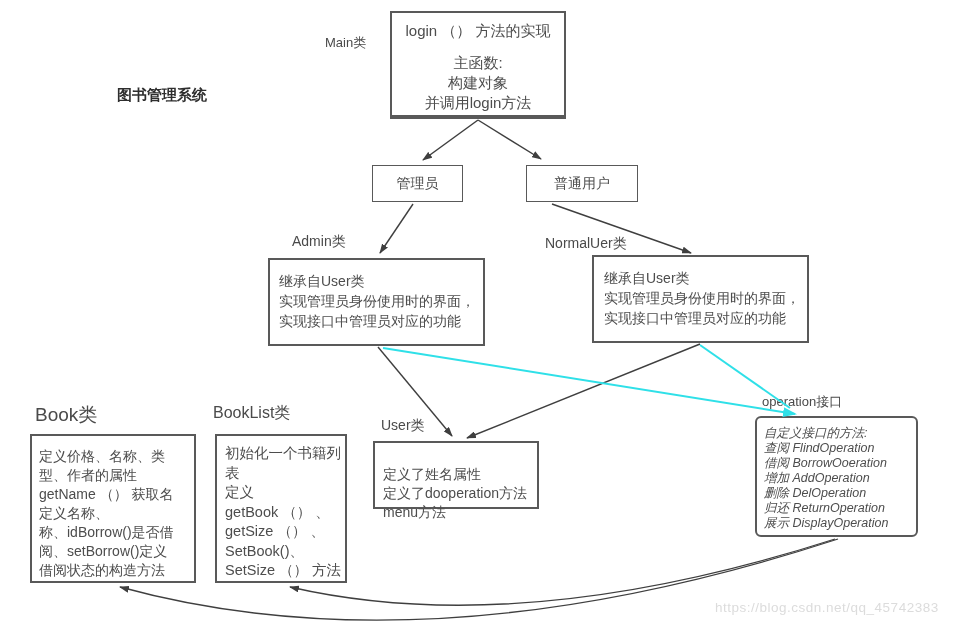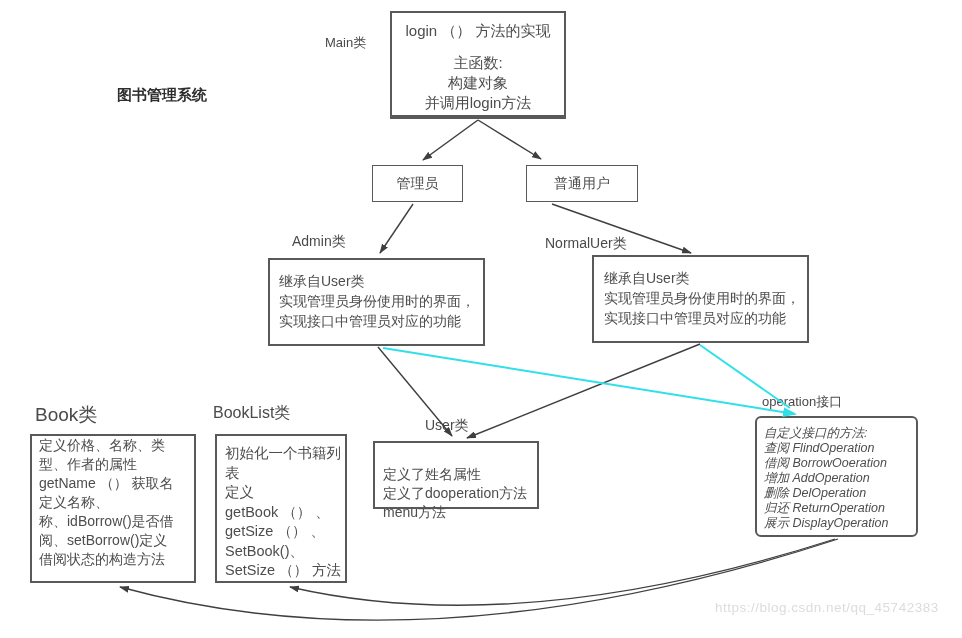--- a/index.html
+++ b/index.html
@@ -14,41 +14,41 @@
 
   .lbl{position:absolute;white-space:nowrap;color:#4a4a4a;z-index:3;}
   .box{position:absolute;background:#ffffff;border:2px solid var(--border);box-sizing:border-box;z-index:2;color:#4d4d4d;}
   .tline{white-space:nowrap;}
 
   
   #title{left:117px;top:86px;font-size:15px;font-weight:bold;color:#2e2e2e;}
   #main-label{left:325px;top:34px;font-size:13px;}
   #admin-label{left:292px;top:233px;font-size:14px;}
   #normal-label{left:545px;top:235px;font-size:14px;}
-  #user-label{left:381px;top:417px;font-size:14px;margin-left:44px;}
+  #user-label{left:381px;top:417px;font-size:14px;}
   #op-label{left:762px;top:393px;font-size:13px;}
   #book-label{left:35px;top:402px;font-size:19px;}
   #booklist-label{left:213px;top:403px;font-size:16px;}
 
   
   #main-box{left:390px;top:11px;width:176px;height:108px;display:flex;flex-direction:column;}
   #main-top{flex:0 0 65px;border-bottom:2px solid var(--border);display:flex;flex-direction:column;align-items:center;justify-content:center;font-size:15px;line-height:20px;}
   #main-bottom{flex:1;display:flex;align-items:center;justify-content:center;font-size:15px;}
 
   
   .role-box{border-width:1.5px;display:flex;align-items:center;justify-content:center;font-size:14px;}
   #admin-role-box{left:372px;top:165px;width:91px;height:37px;}
   #normal-role-box{left:502px;top:165px;width:112px;height:37px;margin-left:24px;}
 
   
   #admin-box{left:268px;top:258px;width:217px;height:88px;padding:11px 9px;font-size:14px;line-height:20px;}
   #normal-box{left:592px;top:255px;width:217px;height:88px;padding:11px 10px;font-size:14px;line-height:20px;}
   #user-box{left:373px;top:441px;width:166px;height:68px;padding:22px 8px;font-size:14px;line-height:19px;}
   #op-box{left:755px;top:416px;width:163px;height:121px;padding:8px 7px;font-size:12.5px;line-height:15px;border-radius:6px;font-style:italic;}
-  #book-box{left:30px;top:434px;width:166px;height:149px;padding:0 7px;font-size:14px;line-height:19px;}
+  #book-box{left:30px;top:434px;width:166px;height:149px;padding:11px 7px;font-size:14px;line-height:19px;}
   #booklist-box{left:215px;top:434px;width:132px;height:149px;padding:8px 8px;font-size:14.5px;line-height:19.5px;}
 
   #watermark{left:715px;top:600px;font-size:13.5px;color:#dcdcdc;letter-spacing:0.5px;z-index:1;}
 
   #arrows{position:absolute;left:0;top:0;width:962px;height:638px;z-index:5;pointer-events:none;}
   .cl{stroke:var(--line);stroke-width:1.4;fill:none;}
   .ck{stroke:var(--line);stroke-width:1.3;fill:none;}
   .cy{stroke:var(--cyan);stroke-width:2;fill:none;}
   .mh{fill:var(--line);}
   .mc{fill:var(--cyan);}

